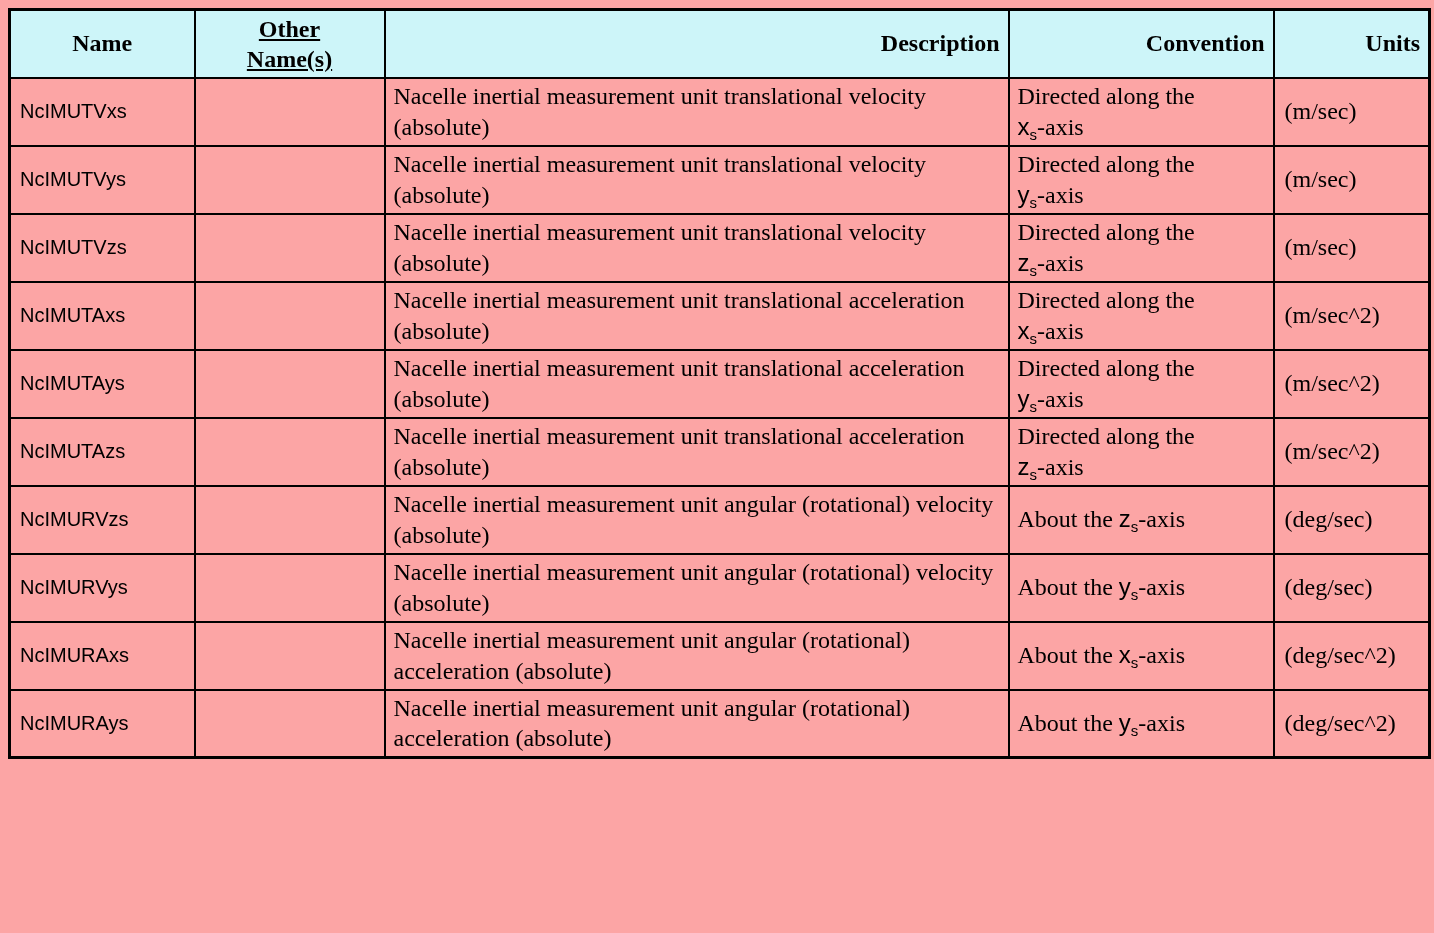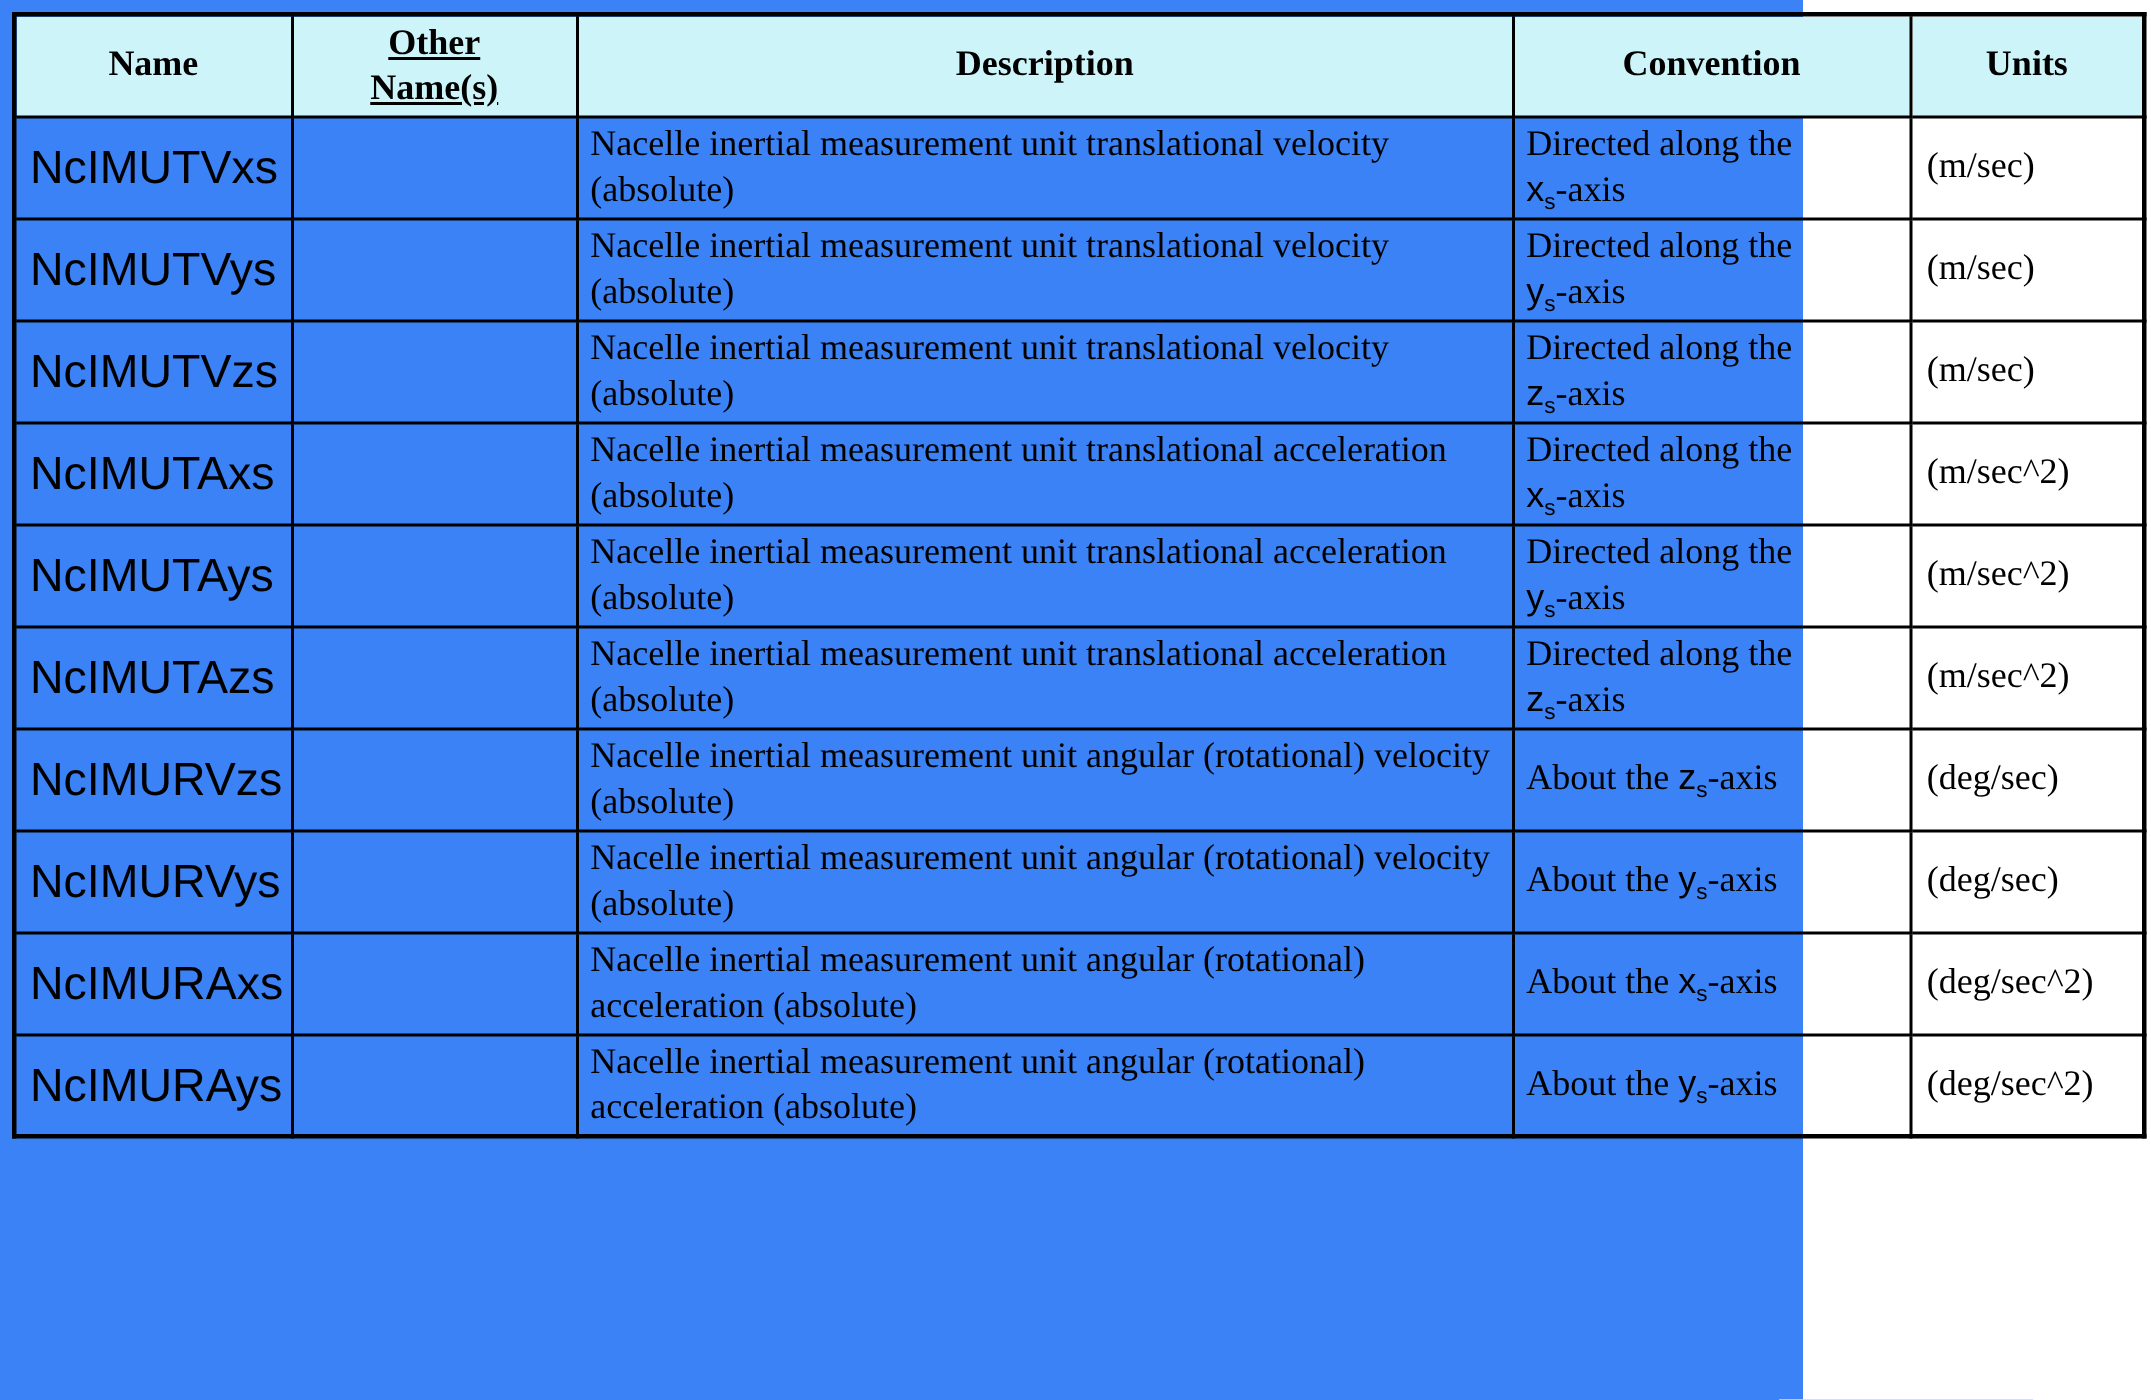--- a/index.html
+++ b/index.html
@@ -1,25 +1,25 @@
 <!DOCTYPE html>
 <html style="--header-bg: #cdf5f9;"><head>
 <meta charset="utf-8">
 <style>
   html, body {
     margin: 0;
     padding: 0;
     background: #ffffff;
   }
   .page {
-    width: 1202px;
+    width: 1434px;
     height: 933px;
     box-sizing: border-box;
     padding: 8px 6px 6px 8px;
-    background: #3b82f6;
+    background: #fca5a5;
     font-family: "Liberation Serif", serif;
     color: #000000;
   }
   table.params {
     border-collapse: collapse;
     table-layout: fixed;
     width: 1420px;
     border: 3px solid #000000;
   }
   th, td {
@@ -29,38 +29,38 @@
     overflow: hidden;
   }
   thead th {
     background: var(--header-bg, #cdf5f9);
     font-family: "Liberation Serif", serif;
     font-weight: bold;
     font-size: 24px;
     line-height: 1.2;
     height: 68px;
     padding: 2px 8px;
-    text-align: center;
+    text-align: right;
   }
   th.h-center { text-align: center; }
   th .hdr-wrap {
     display: inline-block;
     max-width: 112px;
     line-height: 1.25;
     text-decoration: underline;
   }
   tbody td {
     font-size: 24px;
     line-height: 1.27;
     height: 68px;
     padding: 1px 6px 1px 8px;
   }
   td.c-name {
     font-family: "Liberation Sans", sans-serif;
-    font-size: 31px;
+    font-size: 20px;
     padding-left: 9px;
   }
   td.c-desc { padding-right: 10px; }
   td.c-units { padding-left: 10px; }
   .ax {
     font-family: "Liberation Sans", sans-serif;
   }
   .axsub {
     font-family: "Liberation Sans", sans-serif;
     font-size: 15px;

